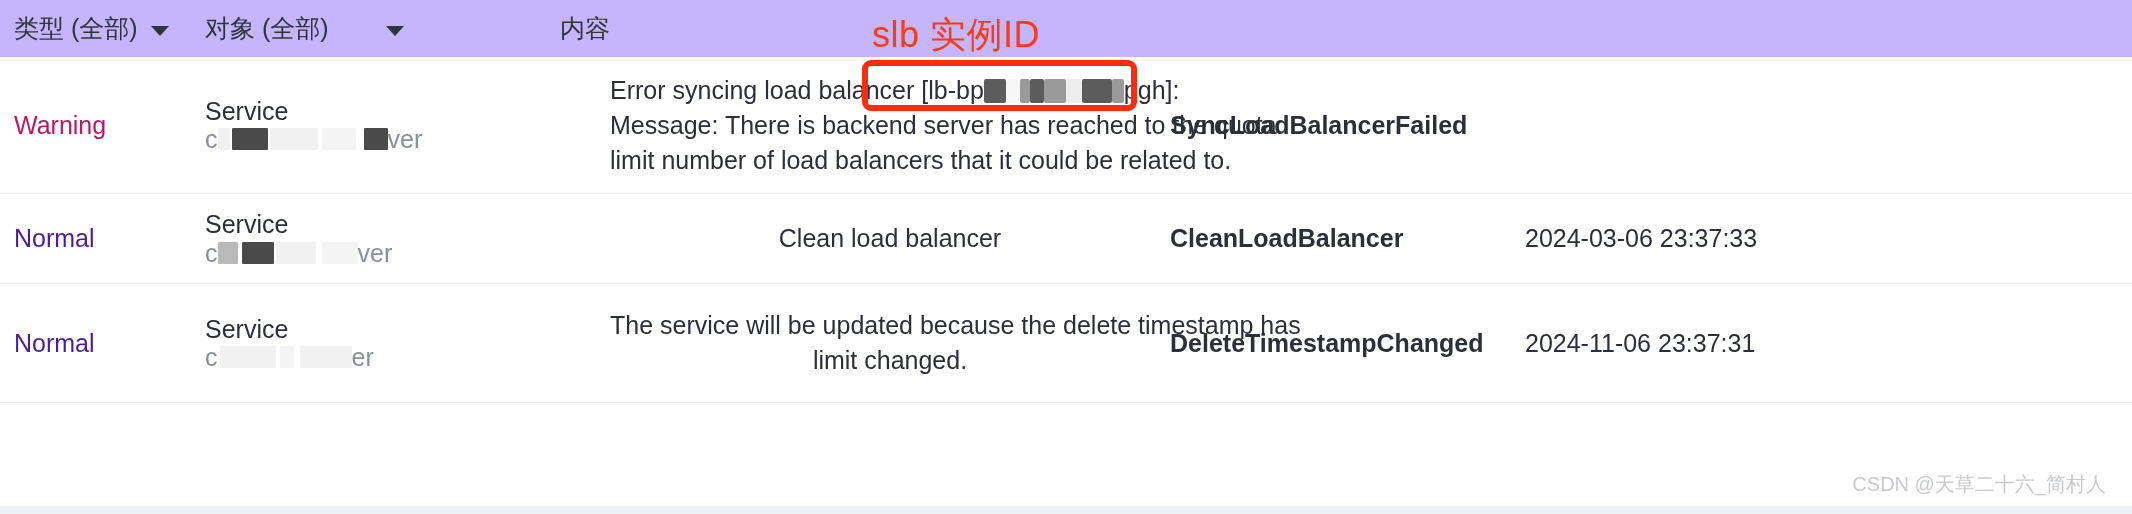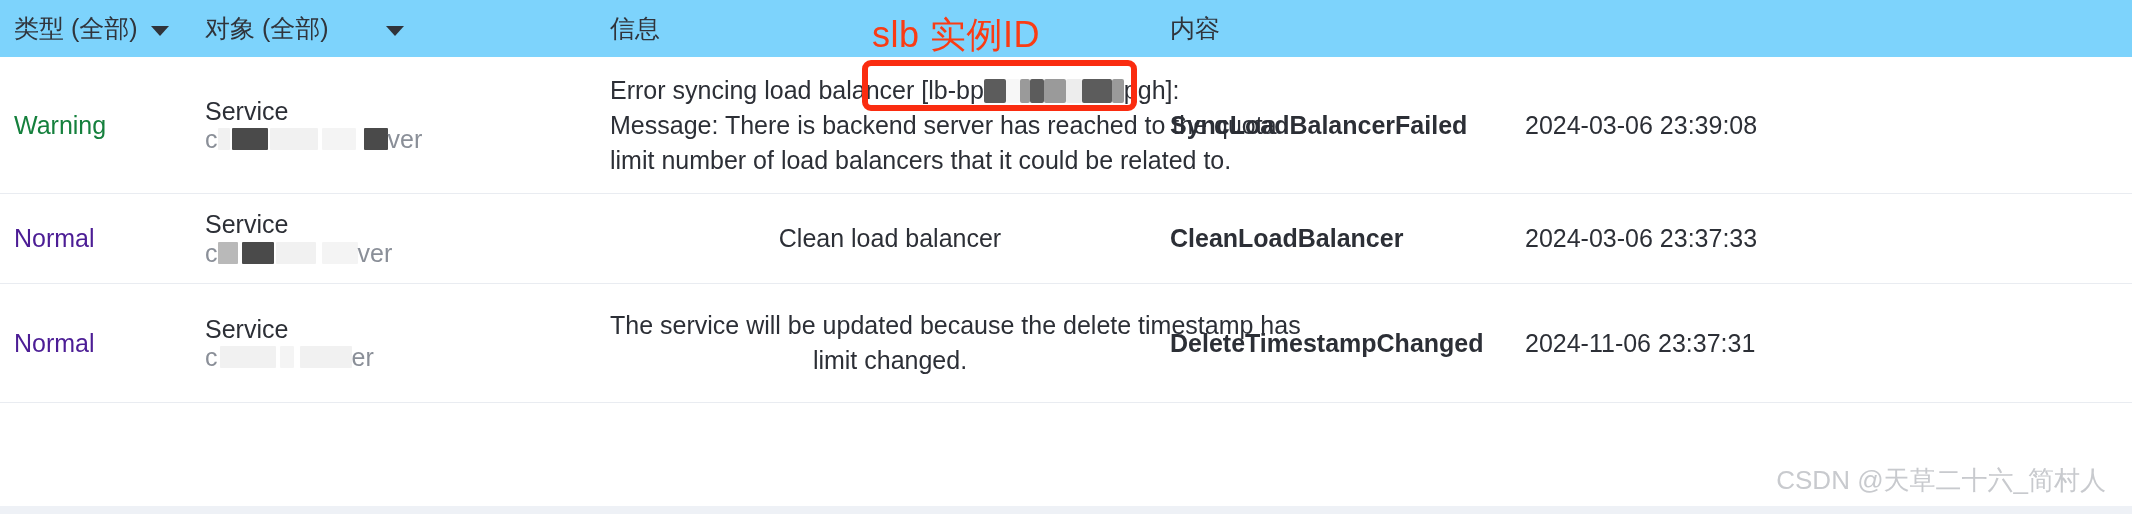--- a/index.html
+++ b/index.html
@@ -22,21 +22,21 @@
     position: relative;
     background: #ffffff;
     box-sizing: border-box;
   }
 
   
   .table-header {
     display: flex;
     align-items: center;
     height: 57px;
-    background: #7dd3fc;
+    background: #c4b5fd;
     box-sizing: border-box;
   }
   .th {
     font-size: 25px;
     color: #30343b;
     font-weight: 400;
     display: flex;
     align-items: center;
     box-sizing: border-box;
     white-space: nowrap;
@@ -72,21 +72,21 @@
 
   .td {
     font-size: 25px;
     color: #2c2f36;
     box-sizing: border-box;
   }
   .td-type {
     width: 205px;
     padding-left: 14px;
   }
-  .td-type .sev-warning { color: #15803d; }
+  .td-type .sev-warning { color: #be185d; }
   .td-type .sev-normal  { color: #4c1d95; }
 
   .td-object {
     width: 355px;
     padding-left: 0px;
     line-height: 1.22;
   }
   .obj-kind {
     font-size: 25px;
     color: #2c2f36;
@@ -160,21 +160,21 @@
     border-radius: 9px;
     box-sizing: border-box;
     pointer-events: none;
   }
 
   
   .watermark {
     position: absolute;
     right: 26px;
     bottom: 16px;
-    font-size: 26px;
+    font-size: 20px;
     color: #c8cace;
     white-space: nowrap;
   }
   .footer-strip {
     position: absolute;
     left: 0;
     bottom: 0;
     width: 2132px;
     height: 8px;
     background: #eef1f6;
@@ -190,23 +190,20 @@
     <div class="th th-type">
       <span>类型 (全部)</span>
       <span class="caret"></span>
     </div>
 
     <div class="th th-object">
       <span>对象 (全部)</span>
       <span class="caret"></span>
     </div>
 
-    <div class="th th-info">
-      <span>信息</span>
-    </div>
 
     <div class="th th-content">
       <span>内容</span>
     </div>
 
   </div>
 
   <div class="row row-1">
 
     <div class="td td-type">
@@ -231,21 +228,20 @@
         <span>Error syncing load balancer</span>
         <span>
           <span>[lb-bp</span><span class="id-chunk g-dark" style="width:22px"></span><span class="id-chunk g-pale" style="width:14px"></span><span class="id-chunk g-mid" style="width:10px"></span><span class="id-chunk g-dark" style="width:14px"></span><span class="id-chunk g-mid" style="width:22px"></span><span class="id-chunk g-lite" style="width:16px"></span><span class="id-chunk g-dark" style="width:30px"></span><span class="id-chunk g-mid" style="width:12px"></span><span>pgh]:</span>
         </span>
       </span>
       <span class="msg-line">Message: There is backend server has reached to the quota</span>
       <span class="msg-line">limit number of load balancers that it could be related to.</span>
     </div>
 
     <div class="td td-content">SyncLoadBalancerFailed</div>
-    <div class="td td-time">2024-03-06 23:39:08</div>
   </div>
 
   <div class="row row-2">
 
     <div class="td td-type">
       <span class="sev-normal">Normal</span>
     </div>
 
     <div class="td td-object">
       <span class="obj-kind">Service</span>

